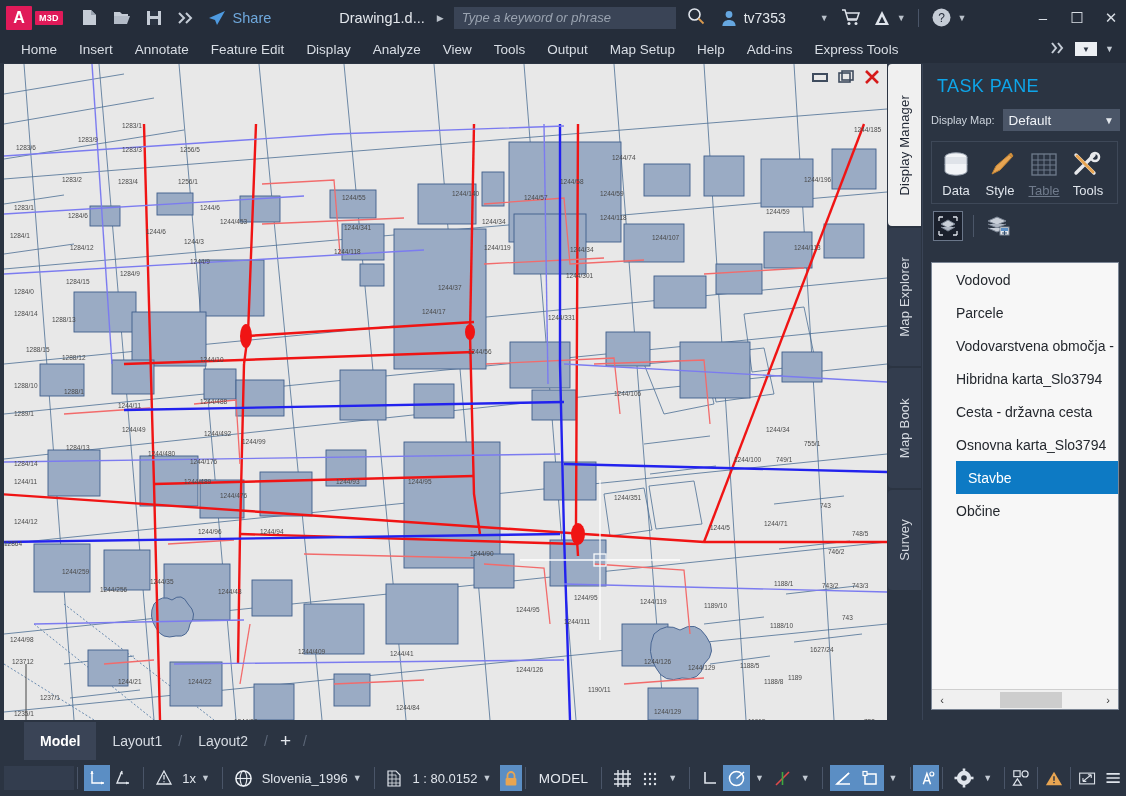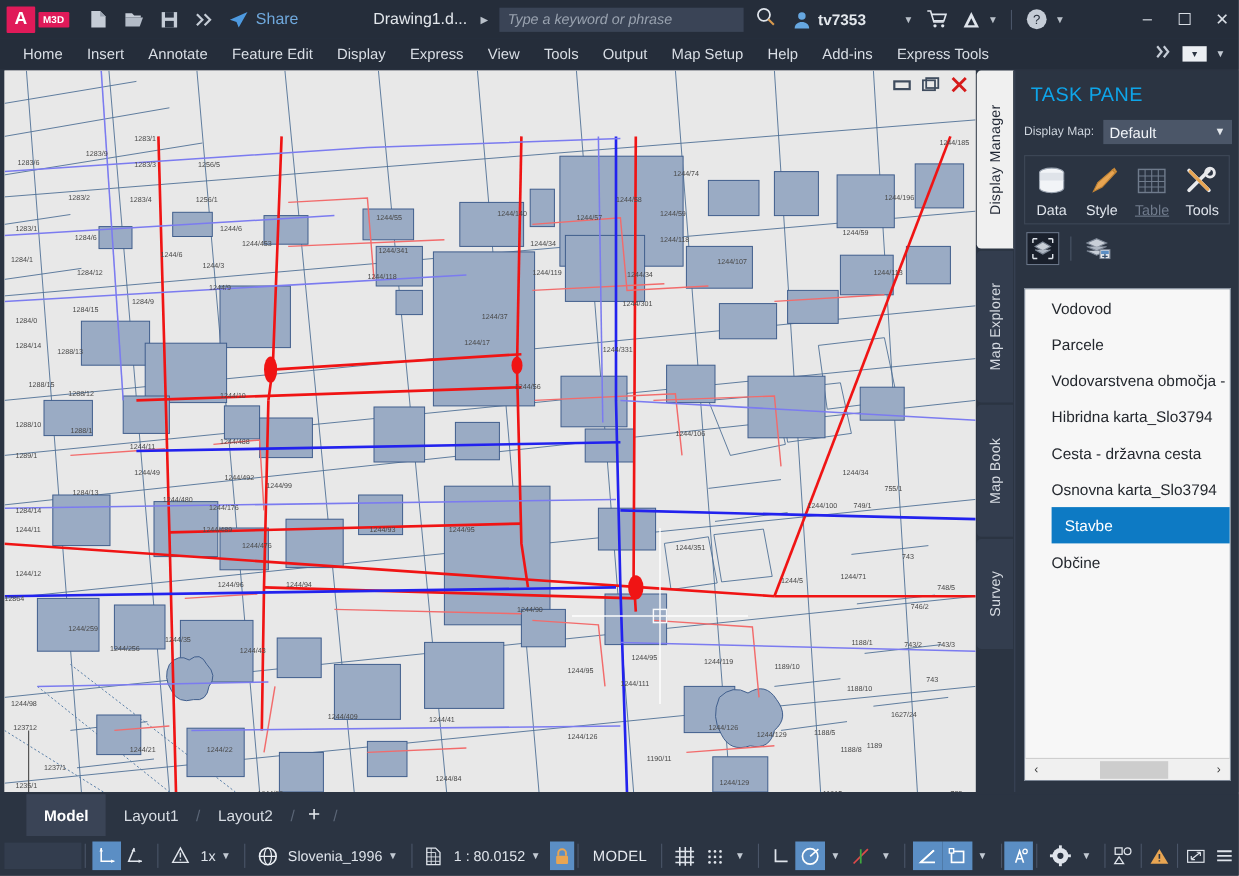--- a/index.html
+++ b/index.html
@@ -34,21 +34,21 @@
   .doc-caret { color: #b9c0c9; font-size: 9px; margin-left: 12px; }
   .searchbox {
     margin-left: 10px; width: 222px; height: 22px; background: #3a4456;
     color: #9aa3b0; font-size: 13px; font-style: italic;
     display: flex; align-items: center; padding-left: 8px;
     border: 1px solid #4a real;
   }
   .searchbox { border: none; }
   .search-ico { margin-left: 10px; cursor: pointer; }
   .user-blk { display: flex; align-items: center; gap: 6px; margin-left: 14px; cursor: pointer; }
-  .user-name { color: #e3e7ec; font-size: 14px; font-weight: bold; }
+  .user-name { color: #e3e7ec; font-size: 14px; }
   .tb-caret { color: #b9c0c9; font-size: 9px; margin-left: 34px; }
   .tb-ico { margin-left: 12px; cursor: pointer; display: flex; align-items: center; }
   .tb-sep { width: 1px; height: 18px; background: #4a5568; margin-left: 12px; }
   .winbtns { position: absolute; right: 6px; top: 0; height: 35px; display: flex; align-items: center; gap: 16px; }
   .winbtn { color: #d8dde4; font-size: 15px; cursor: pointer; width: 18px; text-align: center; }
 
   
   #ribbon {
     position: absolute; left: 0; top: 35px; width: 1126px; height: 28px;
     background: #252d3a; display: flex; align-items: center;
@@ -95,21 +95,21 @@
   .tp-dmlabel { color: #cdd4dd; font-size: 11px; margin-left: 2px; }
   .tp-dmselect {
     margin-left: 8px; flex: 1; height: 22px; background: #4b5668;
     display: flex; align-items: center; justify-content: space-between;
     padding: 0 6px; cursor: pointer;
   }
   .tp-dmselect .val { color: #f0f3f7; font-size: 13.5px; }
   .tp-dmselect .cv { color: #e3e7ec; font-size: 10px; }
   .tp-iconrow {
     margin: 8px 8px 0 8px; border: 1px solid #3e4858;
-    display: flex; justify-content: space-between; padding: 8px 2px 5px 2px;
+    display: flex; justify-content: flex-start; padding: 8px 2px 5px 2px;
   }
   .tp-icobtn { display: flex; flex-direction: column; align-items: center; gap: 3px; cursor: pointer; width: 44px; }
   .tp-icobtn .lbl { color: #dfe4eb; font-size: 13px; }
   .tp-icobtn.disabled .lbl { color: #707b8c; text-decoration: underline; }
   .tp-tools2 { display: flex; align-items: center; gap: 0; margin: 6px 0 6px 10px; height: 32px; }
   .tp-lyrbtn { width: 30px; height: 30px; display:flex; align-items:center; justify-content:center; cursor:pointer;}
   .tp-lyrbtn.sel { background: #1a202c; border: 1px solid #6a7689; }
   .tp-vsep { width: 1px; height: 22px; background: #4b5668; margin: 0 10px; }
   .tp-list {
     position: absolute; left: 8px; top: 198px; width: 188px; height: 448px;
@@ -250,21 +250,21 @@
       <div class="winbtn">✕</div>
     </div>
   </div>
 
   <div id="ribbon">
     <div class="rtab first">Home</div>
     <div class="rtab">Insert</div>
     <div class="rtab">Annotate</div>
     <div class="rtab">Feature Edit</div>
     <div class="rtab">Display</div>
-    <div class="rtab">Express</div>
+    <div class="rtab">Analyze</div>
     <div class="rtab">View</div>
     <div class="rtab">Tools</div>
     <div class="rtab">Output</div>
     <div class="rtab">Map Setup</div>
     <div class="rtab">Help</div>
     <div class="rtab">Add-ins</div>
     <div class="rtab">Express Tools</div>
     <div class="ribbon-right">
       <div>
         <svg width="16" height="12" viewBox="0 0 16 12">

